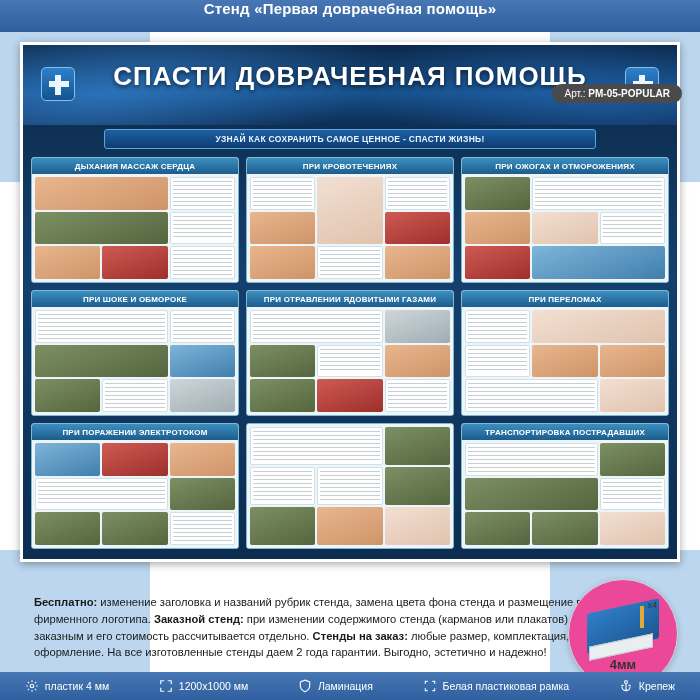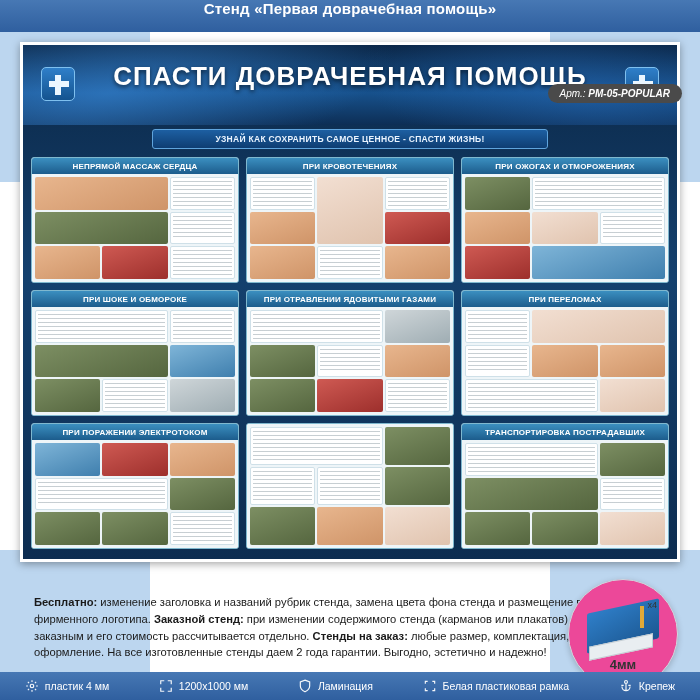--- a/index.html
+++ b/index.html
@@ -83,21 +83,21 @@
   .cross.left { left:18px; }
   .cross.right { right:18px; }
   .cross:before, .cross:after {
     content:""; position:absolute; background:#eaf6ff;
   }
   .cross:before { left:50%; top:7px; width:6px; height:20px; margin-left:-3px; }
   .cross:after { top:50%; left:7px; height:6px; width:20px; margin-top:-3px; }
 
   .subbanner {
     margin:4px auto 6px auto;
-    width:396px; height:20px;
+    width:492px; height:20px;
     background:linear-gradient(180deg,#1d5fa2,#0e3d72);
     border:1px solid #5fa4dd;
     border-radius:3px;
     color:#eaf4ff;
     font-size:8.5px; font-weight:bold;
     display:flex; align-items:center; justify-content:center;
     letter-spacing:.3px;
   }
 
   .grid {
@@ -160,21 +160,20 @@
   .art-badge {
     position:absolute;
     right:18px; top:52px;
     background:#4a4a4a;
     color:#fff;
     font-size:10px;
     padding:4px 12px;
     border-radius:13px;
     z-index:6;
     white-space:nowrap;
-    font-style:italic;
   }
   .art-badge b { color:#fff; }
 
   
   .thick-badge {
     position:absolute;
     right:22px; bottom:-28px;
     width:110px; height:110px;
     border-radius:50%;
     background:#ec4899;
@@ -262,21 +261,21 @@
       <div class="cross left"></div>
       <div class="cross right"></div>
       <div class="poster-title">СПАСТИ ДОВРАЧЕБНАЯ ПОМОЩЬ</div>
     </div>
 
     <div class="subbanner">УЗНАЙ КАК СОХРАНИТЬ САМОЕ ЦЕННОЕ - СПАСТИ ЖИЗНЬ!</div>
 
     <div class="grid">
 
       <div class="card">
-        <div class="card-title">НЕПРЯМОЙ МАССАЖ СЕРДЦА</div>
+        <div class="card-title">ДЫХАНИЯ МАССАЖ СЕРДЦА</div>
         <div class="card-body">
           <div class="ph img skin span2"></div>
           <div class="ph txt"></div>
           <div class="ph img green span2"></div>
           <div class="ph txt"></div>
           <div class="ph img skin"></div>
           <div class="ph img red"></div>
           <div class="ph txt"></div>
         </div>
       </div>

